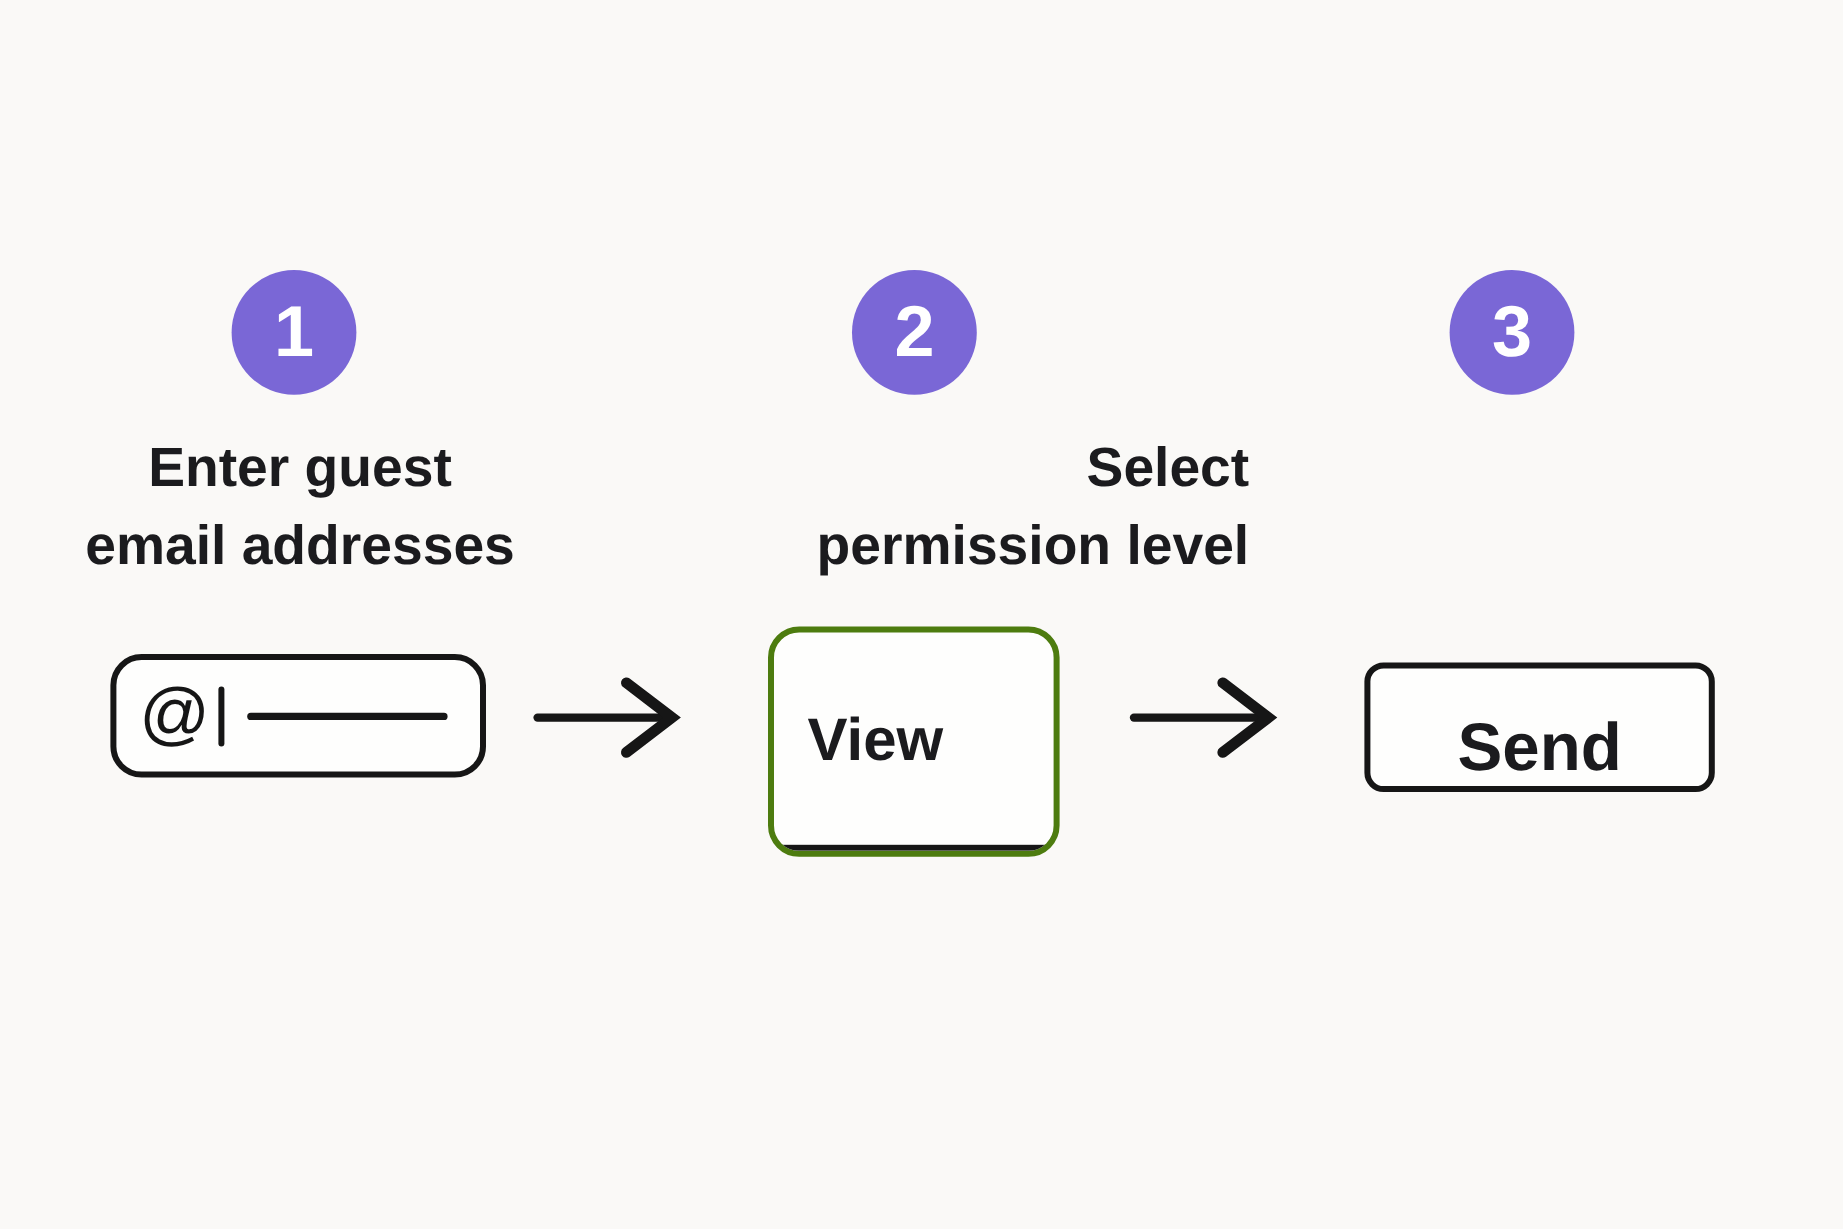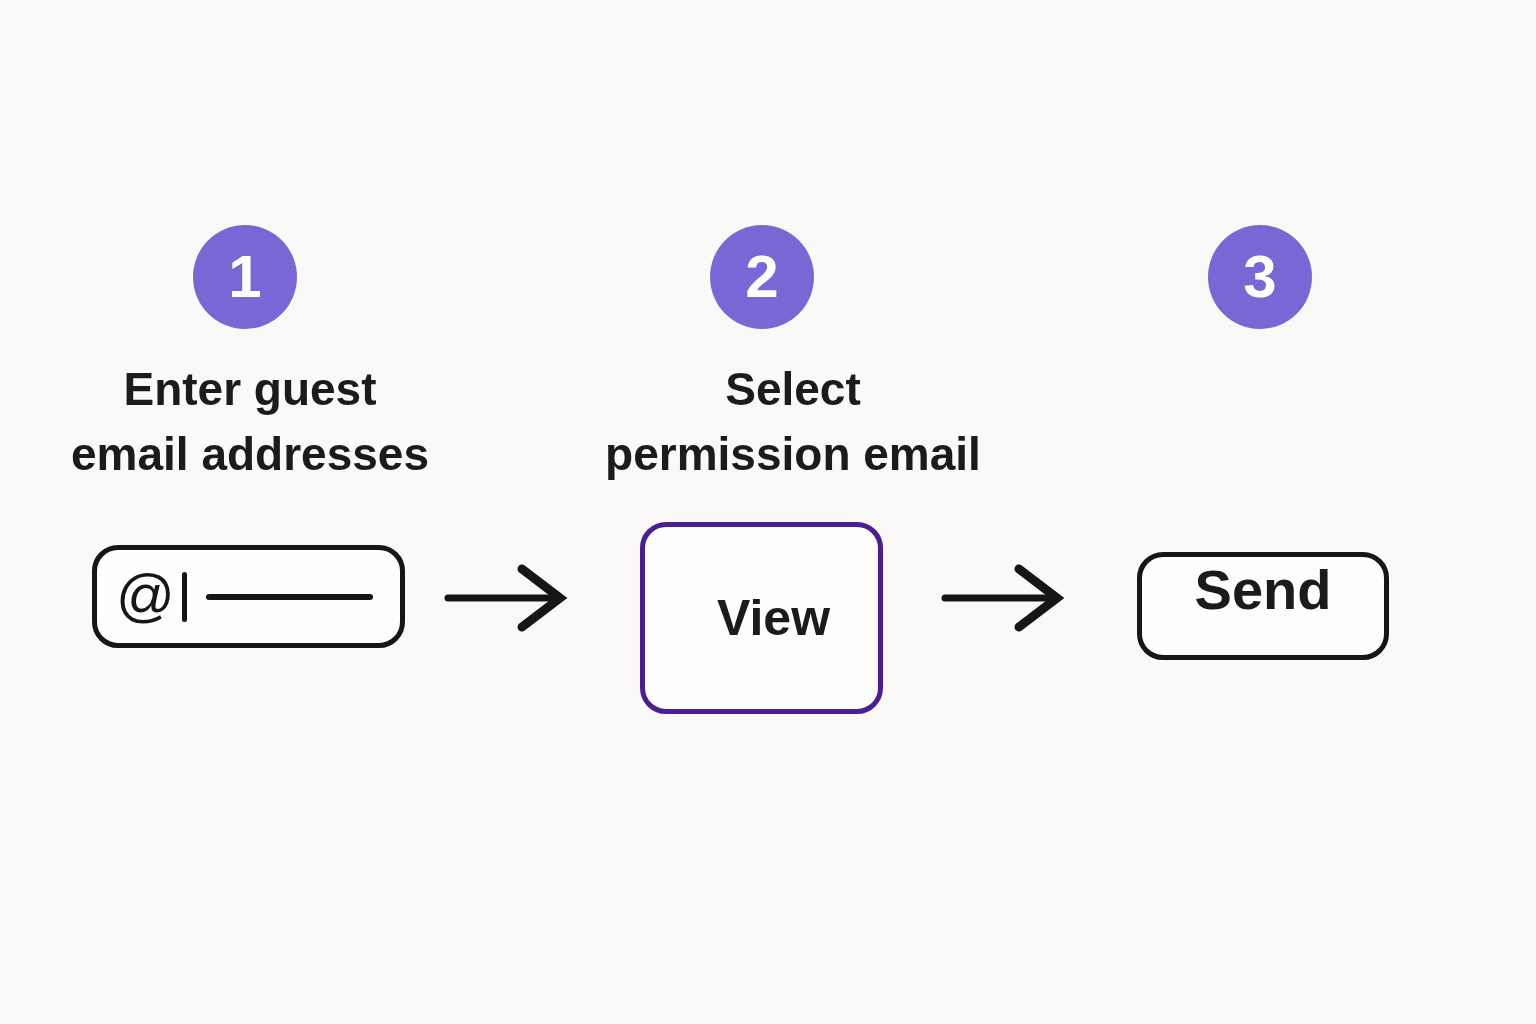--- a/index.html
+++ b/index.html
@@ -39,21 +39,21 @@
     position: absolute;
     top: 357px;
     width: 550px;
     text-align: center;
     font-size: 46px;
     font-weight: 600;
     line-height: 65px;
     color: #1B1B1E;
   }
   .title-1 { left: -25px; }
-  .title-2 { left: 518px; }
+  .title-2 { left: 491px; text-align: right; }
   .title-3 { left: 987px; }
 
   
   .email-input {
     position: absolute;
     left: 92px;
     top: 545px;
     width: 313px;
     height: 103px;
     border: 5px solid #161616;
@@ -90,27 +90,26 @@
   .arrow-1 { left: 444px; }
   .arrow-2 { left: 941px; }
 
   
   .dropdown {
     position: absolute;
     left: 640px;
     top: 522px;
     width: 243px;
     height: 192px;
-    border: 5px solid #4c1d95;
+    border: 5px solid #4d7c0f;
     border-radius: 26px;
     background: #FEFEFD;
     display: flex;
-    flex-direction: row;
+    flex-direction: column;
     overflow: hidden;
-    padding-left: 44px;
   }
   .dropdown-option {
     flex: 1;
     display: flex;
     align-items: center;
     justify-content: space-between;
     padding: 0 24px 0 28px;
     font-size: 50px;
     font-weight: 600;
     color: #1B1B1E;
@@ -120,27 +119,27 @@
     height: 5px;
     background: #161616;
     flex: none;
   }
 
   
   .send-button {
     position: absolute;
     left: 1137px;
     top: 552px;
-    width: 252px;
+    width: 292px;
     height: 108px;
     border: 5px solid #161616;
-    border-radius: 26px;
+    border-radius: 16px;
     background: #FEFEFD;
     display: flex;
-    align-items: flex-start;
+    align-items: flex-end;
     justify-content: center;
     font-family: "Liberation Sans", sans-serif;
     font-size: 56px;
     font-weight: 700;
     color: #1B1B1E;
     cursor: pointer;
   }
 </style>
 </head>
 <body>
@@ -156,21 +155,21 @@
   <div class="step-badge badge-3">
     <span>3</span>
   </div>
 
   <div class="step-title title-1">
     <div>Enter guest</div>
     <div>email addresses</div>
   </div>
   <div class="step-title title-2">
     <div>Select</div>
-    <div>permission email</div>
+    <div>permission level</div>
   </div>
   <div class="step-title title-3">
   </div>
 
   <div class="email-input">
     <span class="at-symbol">@</span>
     <span class="text-cursor"></span>
     <span class="placeholder-line"></span>
   </div>
 

